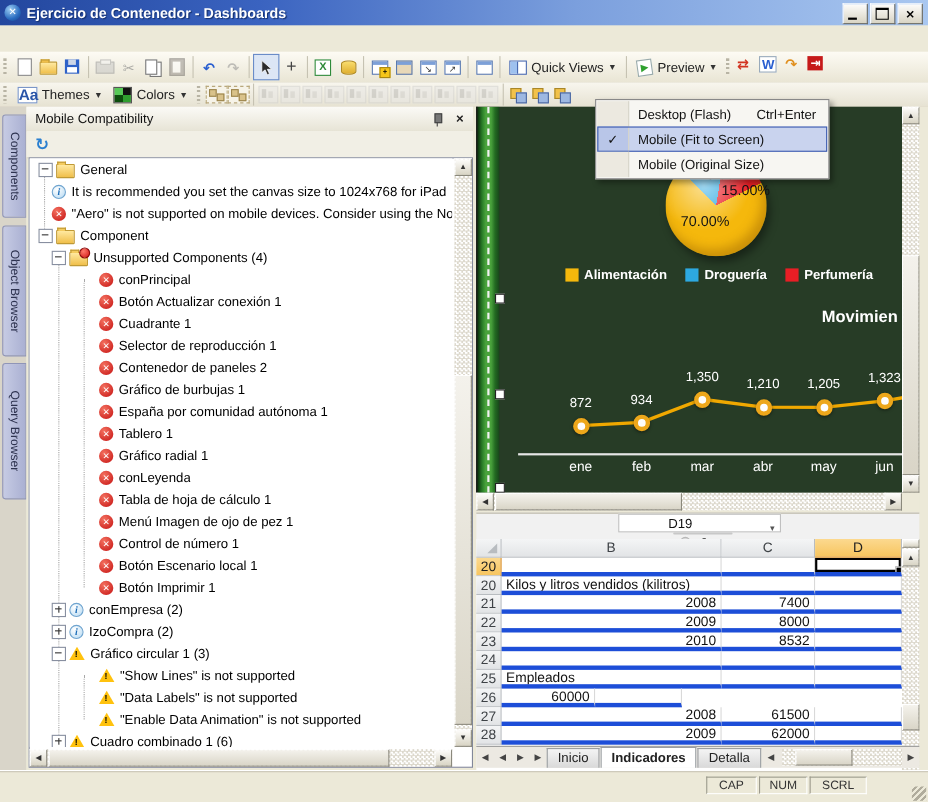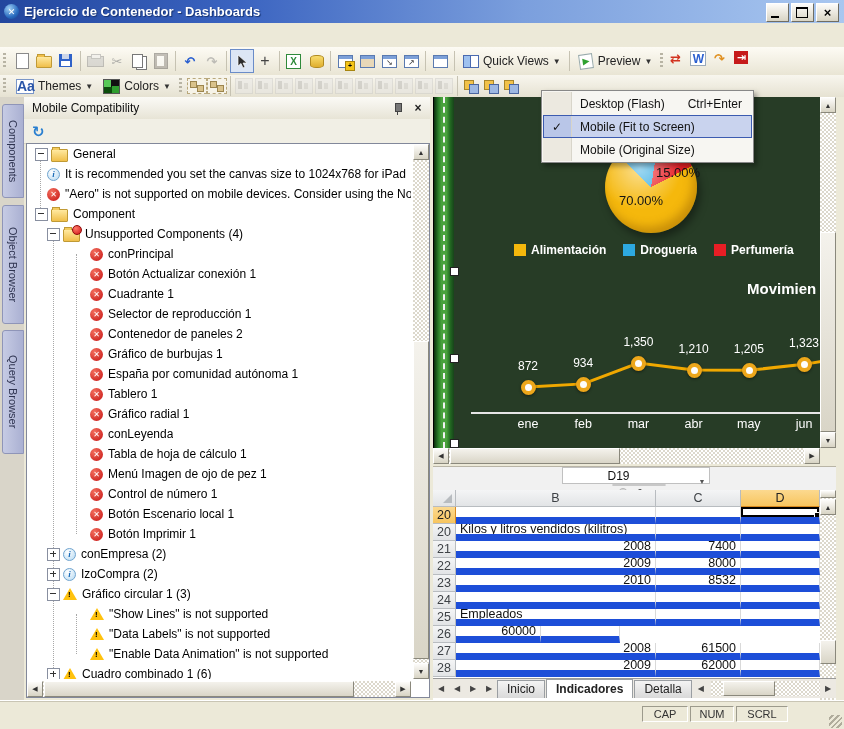--- a/index.html
+++ b/index.html
@@ -139,21 +139,21 @@
   .fpill:before{content:'';position:absolute;left:5px;top:3px;width:8px;height:8px;border-radius:50%;background:#d8d8d8;border:1px solid #b8b8b8;}
   #fxlab{font-family:"Liberation Serif",serif;font-style:italic;font-weight:bold;font-size:13px;color:#333;margin-left:14px;}
   #finput{flex:1;height:100%;background:#fff;border-left:1px solid #c9c9c9;margin-left:10px;}
   #grid{position:absolute;left:0;top:393px;width:387px;height:284px;background:#fff;font-size:12.5px;}
   .grow{display:flex;height:17px;}
   .gh{background:linear-gradient(#f4f5f6,#e2e4e6);border-right:1px solid #b8bcc0;border-bottom:1px solid #b8bcc0;color:#3e4246;display:flex;align-items:center;justify-content:center;box-sizing:border-box;flex:none;}
   .gh.selh{background:linear-gradient(#fcd98f,#f7c55f);border-bottom:1px solid #d98a1e;color:#222;}
   .gh.selr{background:linear-gradient(#fcd98f,#f7c55f);border-right:1px solid #d98a1e;color:#222;}
   .corner{width:23px;position:relative;}
   .corner:before{content:'';position:absolute;right:3px;bottom:3px;border-left:9px solid transparent;border-bottom:9px solid #b8bcc0;}
-  .cell{border-right:1px solid #d9d9d9;border-bottom:7px solid #1d4ed8;box-sizing:border-box;flex:none;display:flex;align-items:center;overflow:hidden;white-space:nowrap;color:#111;}
+  .cell{border-right:1px solid #d9d9d9;border-bottom:4px solid #1d4ed8;box-sizing:border-box;flex:none;display:flex;align-items:center;overflow:hidden;white-space:nowrap;color:#111;}
   .cell.num{justify-content:flex-end;padding-right:4px;}
   .cell.txt{padding-left:4px;}
   .rh{width:23px;flex:none;}
   .cB{width:200px;}.cC{width:85px;}.cD{width:79px;}
   .cell.sel{box-shadow:inset 0 0 0 2px #000;position:relative;}
   .cell.sel:after{content:'';position:absolute;right:-1px;bottom:-1px;width:4px;height:4px;background:#000;border:1px solid #fff;}
   
   #tabbar{position:absolute;left:0;top:581px;width:403px;height:19px;background:#ece9e2;border-top:1px solid #9a9a9a;display:flex;align-items:center;}
   .snav{width:16px;height:15px;display:flex;align-items:center;justify-content:center;font-size:8px;color:#444;flex:none;}
   .stab{height:17px;padding:0 9px;display:flex;align-items:center;font-size:12px;color:#222;background:linear-gradient(#f4f4f4,#d9d9d9);border:1px solid #9a9ea2;border-bottom:none;margin-right:1px;flex:none;}

